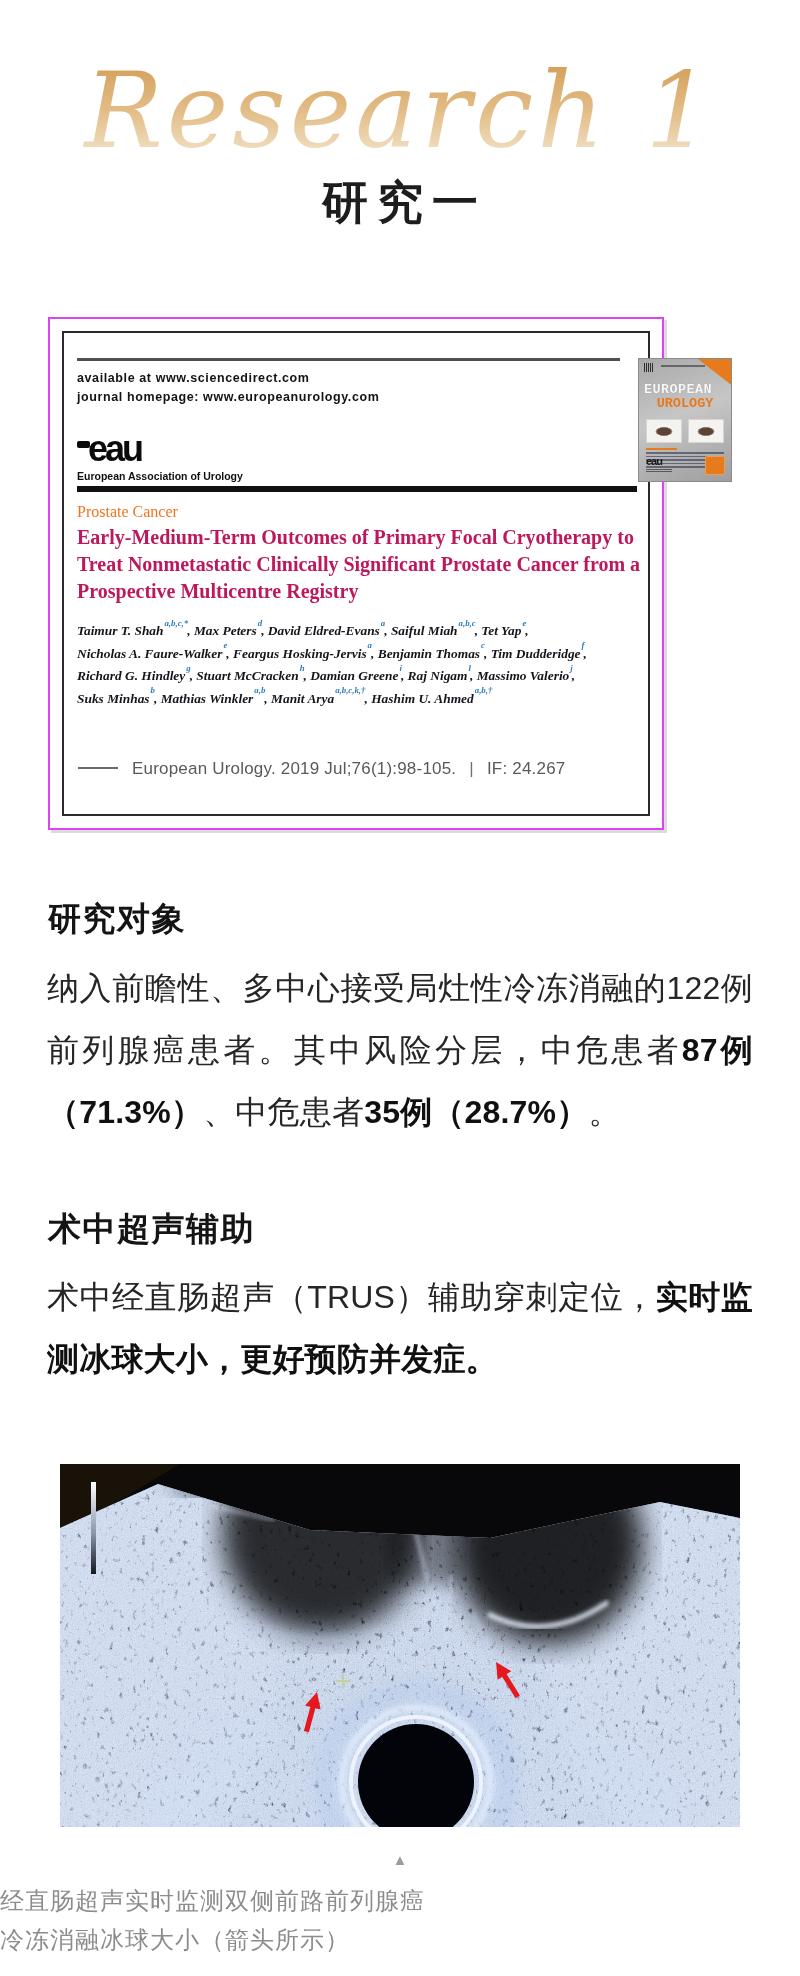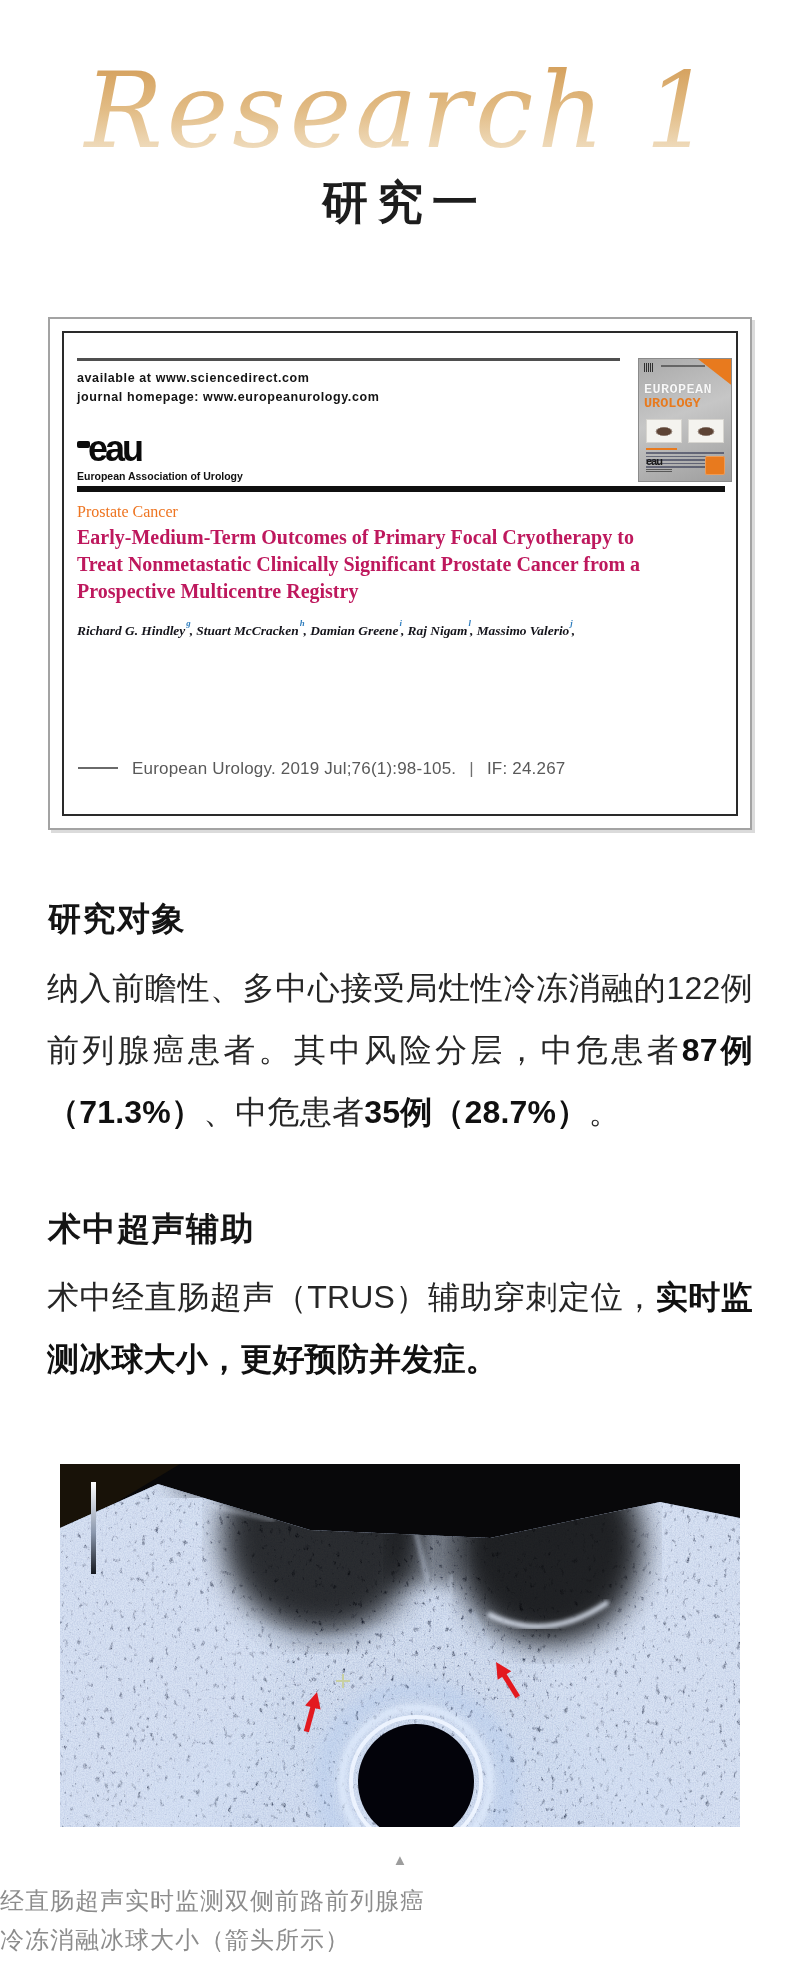--- a/index.html
+++ b/index.html
@@ -14,36 +14,36 @@
 
   
   .script-title{position:absolute;top:38px;left:0;right:0;text-align:center;
     font:italic 400 104px/1.15 "DejaVu Serif",serif;letter-spacing:4px;
     background:linear-gradient(180deg,var(--gold-top) 4%,#e2bc85 48%,var(--gold-bottom) 100%);
     -webkit-background-clip:text;background-clip:text;color:transparent;}
   .cn-title{position:absolute;top:160px;left:0;right:0;text-align:center;
     font:700 46px/1.25 var(--serif);color:#1d1d1d;letter-spacing:9px;text-indent:9px;}
 
   
-  .paper-card{position:absolute;left:48px;top:303px;width:704px;height:513px;background:#fff;
-    border:2px solid #a3a3a3;box-shadow:3px 3px 0 rgba(0,0,0,.14);box-sizing:border-box;}
+  .paper-card{position:absolute;left:48px;top:303px;width:616px;height:513px;background:#fff;
+    border:2px solid #d946ef;box-shadow:3px 3px 0 rgba(0,0,0,.14);box-sizing:border-box;}
   .paper-inner{position:absolute;left:12px;top:12px;right:12px;bottom:12px;border:2px solid #2a2a2a;}
   .rule-top{position:absolute;left:13px;top:25px;width:543px;height:3px;background:#4f4f4f;}
   .avail-block{position:absolute;left:13px;top:36px;font:700 12.5px/19px var(--sans);letter-spacing:.6px;color:#141414;}
 
   
   .cover{position:absolute;left:575px;top:26px;width:92px;height:122px;overflow:hidden;
     background:linear-gradient(160deg,#a9a9a9,#c6c6c6 45%,#9e9e9e);box-shadow:0 0 0 1px #8b8b8b;}
   .cover-barcode{position:absolute;left:5px;top:4px;width:10px;height:9px;
     background:repeating-linear-gradient(90deg,#2f2f2f 0 1px,transparent 1px 2px);}
   .cover-topline{position:absolute;left:22px;top:6px;width:44px;height:2px;background:rgba(40,40,40,.55);}
   .cover-ribbon{position:absolute;top:-13px;right:-25px;width:68px;height:28px;background:#e87a1e;transform:rotate(38deg);}
   .cover-title{position:absolute;left:5px;top:24px;right:5px;font-family:Liberation Mono, monospace;font-weight:700;}
   .cov-eu{display:block;color:#f7f7f7;font-size:13.5px;line-height:14px;letter-spacing:.4px;text-shadow:0 0 1px rgba(0,0,0,.25);}
-  .cov-ur{display:block;color:#e87a1e;font-size:13.5px;line-height:14px;text-align:left;}
+  .cov-ur{display:block;color:#e87a1e;font-size:13.5px;line-height:14px;text-align:center;}
   .cover-figs{position:absolute;left:7px;right:7px;top:60px;display:flex;gap:6px;}
   .cfig{flex:1;height:22px;background:#f4f3ef;border:1px solid #d7d5d0;position:relative;}
   .cfig::after{content:"";position:absolute;left:5px;right:5px;top:5px;bottom:4px;
     background:radial-gradient(closest-side,#5d4335 0 55%,rgba(93,67,53,.35) 70%,transparent 72%);}
   .cover-lines{position:absolute;left:7px;right:7px;top:89px;height:18px;}
   .cover-lines .ol{height:2px;background:#e87a1e;margin-bottom:2px;width:40%;}
   .cover-lines .tl{height:18px;background:repeating-linear-gradient(180deg,rgba(35,40,70,.55) 0 1.5px,transparent 1.5px 3.6px);}
   .cover-eau{position:absolute;left:7px;bottom:7px;font:800 11px/1 var(--sans);letter-spacing:-1px;color:#1a1a1a;}
   .cover-eau::after{content:"";display:block;width:26px;height:5px;margin-top:2px;
     background:repeating-linear-gradient(180deg,rgba(30,30,30,.6) 0 1px,transparent 1px 2.5px);}
@@ -119,21 +119,24 @@
 
       <div class="eau-block">
         <div class="eau-logo">eau</div>
         <div class="eau-cap">European Association of Urology</div>
       </div>
 
       <div class="black-bar"></div>
       <div class="category">Prostate Cancer</div>
       <div class="p-title">Early-Medium-Term Outcomes of Primary Focal Cryotherapy to Treat Nonmetastatic Clinically Significant Prostate Cancer from a Prospective Multicentre Registry</div>
       <div class="authors" id="authors">
+          <div><span>Taimur T. Shah</span><sup>a,b,c,*</sup>, <span>Max Peters</span><sup>d</sup>, <span>David Eldred-Evans</span><sup>a</sup>, <span>Saiful Miah</span><sup>a,b,c</sup>, <span>Tet Yap</span><sup>e</sup>,</div>
+          <div><span>Nicholas A. Faure-Walker</span><sup>e</sup>, <span>Feargus Hosking-Jervis</span><sup>a</sup>, <span>Benjamin Thomas</span><sup>c</sup>, <span>Tim Dudderidge</span><sup>f</sup>,</div>
           <div><span>Richard G. Hindley</span><sup>g</sup>, <span>Stuart McCracken</span><sup>h</sup>, <span>Damian Greene</span><sup>i</sup>, <span>Raj Nigam</span><sup>l</sup>, <span>Massimo Valerio</span><sup>j</sup>,</div>
+          <div><span>Suks Minhas</span><sup>b</sup>, <span>Mathias Winkler</span><sup>a,b</sup>, <span>Manit Arya</span><sup>a,b,c,k,†</sup>, <span>Hashim U. Ahmed</span><sup>a,b,†</sup></div>
         </div>
 
       <div class="cite">
         <span class="cite-dash"></span><span>European Urology. 2019 Jul;76(1):98-105.</span><span class="cite-sep">|</span><span>IF: 24.267</span>
       </div>
     </div>
   </div>
 
   <div class="sec-h h1">研究对象</div>
   <p class="sec-p p1"><span>纳入前瞻性、多中心接受局灶性冷冻消融的122例前列腺癌患者。其中风险分层，中危患者</span><span class="b">87例（71.3%）</span><span>、中危患者</span><span class="b">35例（28.7%）</span><span>。</span></p>

